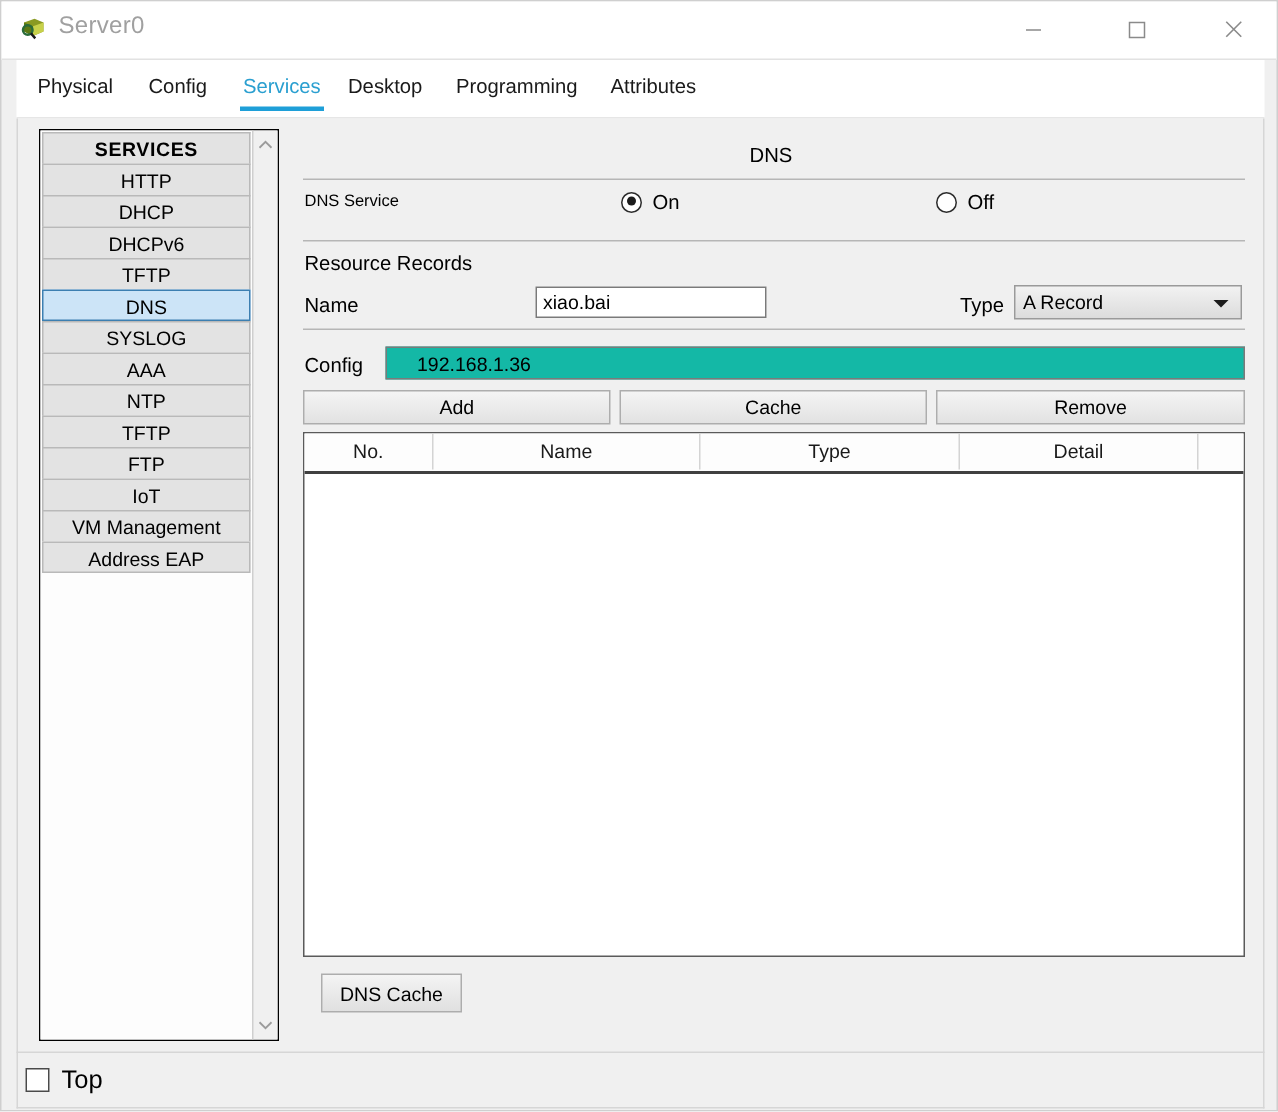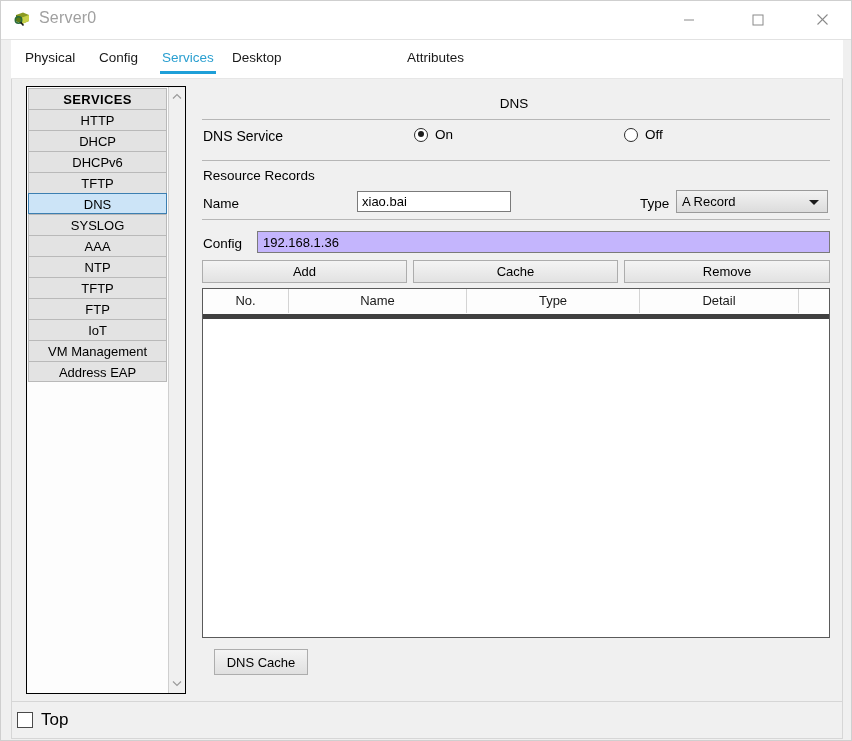--- a/index.html
+++ b/index.html
@@ -191,21 +191,21 @@
     height: 1px;
     background: #b6b6b6;
   }
   #rule1 { top: 33px; }
   #rule2 { top: 74px; }
   #rule3 { top: 133px; }
 
   #lbl-dns-service {
     position: absolute;
     left: 9px; top: 42px;
-    font-size: 14px;
+    font-size: 11px;
   }
   .radio-group {
     position: absolute;
     top: 41px;
     display: flex;
     align-items: center;
     cursor: default;
   }
   #radio-on { left: 220px; }
   #radio-off { left: 430px; }
@@ -280,24 +280,24 @@
   #lbl-address {
     position: absolute;
     left: 9px; top: 150px;
     font-size: 13.5px;
   }
   #input-address {
     position: absolute;
     left: 63px; top: 145px;
     width: 573px; height: 22px;
     border: 1px solid #7a7a7a;
-    background: #c4b5fd;
+    background: #14b8a6;
     font-family: "Liberation Sans", sans-serif;
     font-size: 13px;
-    padding: 0 5px;
+    padding: 0 20px;
     box-sizing: border-box;
     color: #000;
     outline: none;
   }
 
   .action-btn {
     position: absolute;
     top: 174px;
     height: 23px;
     background: linear-gradient(#f4f4f4, #e2e2e2);
@@ -317,21 +317,21 @@
     position: absolute;
     left: 8px; top: 202px;
     width: 628px; height: 350px;
     background: #ffffff;
     border: 1px solid #5a5a5a;
     box-sizing: border-box;
   }
   #table-head {
     position: relative;
     height: 25px;
-    border-bottom: 5px solid #404040;
+    border-bottom: 2px solid #404040;
     background: #fdfdfd;
   }
   .th {
     position: absolute;
     top: 0;
     height: 24px;
     line-height: 24px;
     text-align: center;
     font-size: 13px;
     color: #1a1a1a;
@@ -420,20 +420,21 @@
         <line x1="11.5" y1="1.5" x2="1.5" y2="11.5" stroke="#8a8a8a" stroke-width="1.1"></line>
       </svg>
     </div>
   </div>
 
   <div id="tabbar">
     <div class="tab" style="left:10px;text-align:center;">Physical</div>
     <div class="tab" style="left:84px;">Config</div>
     <div class="tab active" style="left:147px;">Services</div>
     <div class="tab" style="left:217px;">Desktop</div>
+    <div class="tab" style="left:289px;">Programming</div>
     <div class="tab" style="left:392px;">Attributes</div>
   </div>
 
   <div id="panel">
 
     <div id="sidebar-wrap">
       <div id="sidebar-list">
         <div class="svc-item header">SERVICES</div>
         <div class="svc-item">HTTP</div>
         <div class="svc-item">DHCP</div>

